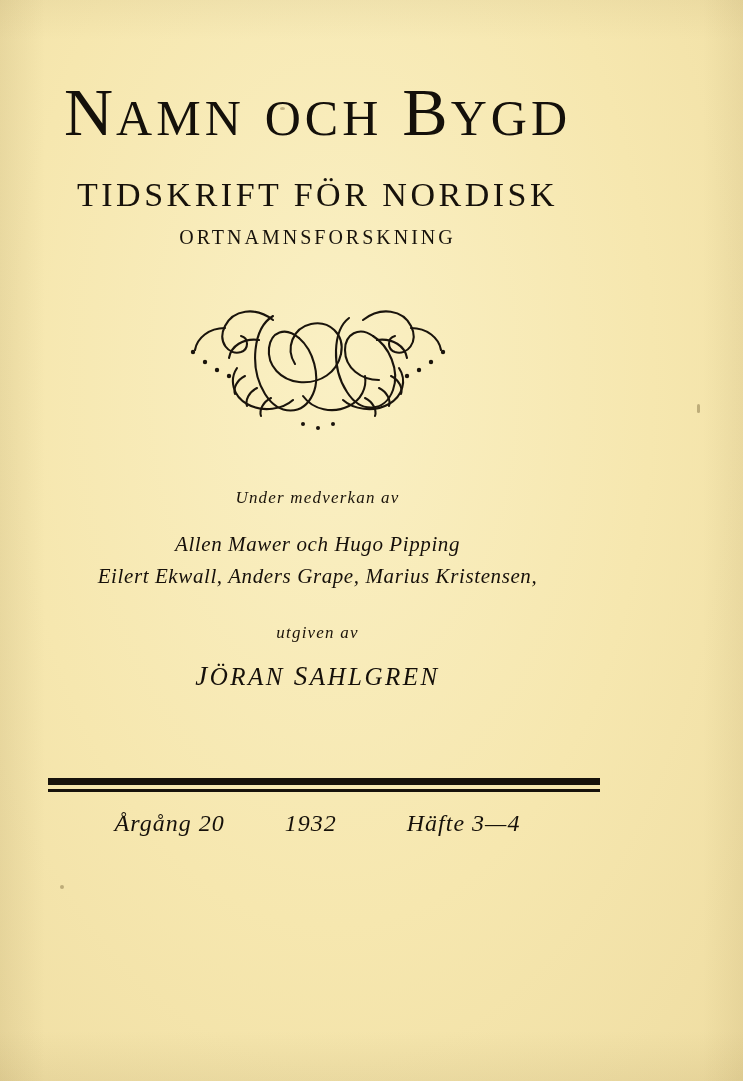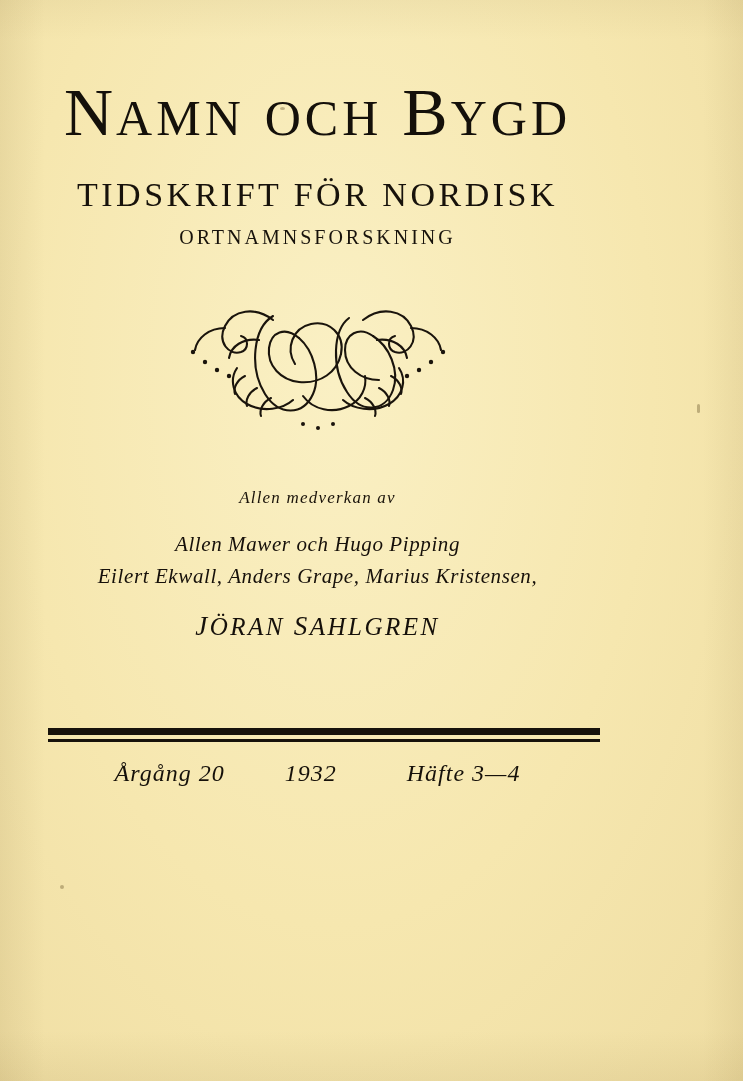--- a/index.html
+++ b/index.html
@@ -209,25 +209,26 @@
         <circle cx="278" cy="86" r="2.2"></circle>
       <circle cx="266" cy="94" r="2.2"></circle>
         <circle cx="254" cy="100" r="2.2"></circle>
       <circle cx="150" cy="148" r="2"></circle>
         <circle cx="165" cy="152" r="2"></circle>
       <circle cx="180" cy="148" r="2"></circle>
     </g>
   </svg>
 
   <div class="credits">
-    <p class="credit-lead">Allen medverkan av</p>
+    <p class="credit-lead">Under medverkan av</p>
     <div class="credit-names">
       <div>Allen Mawer  och  Hugo Pipping</div>
       <div>Eilert Ekwall,  Anders Grape,  Marius Kristensen,</div>
     </div>
+    <p class="published-lead">utgiven av</p>
     <p class="editor">
       <span class="big">J</span><span>ÖRAN</span>
       <span class="big">S</span><span>AHLGREN</span>
     </p>
   </div>
 
   <div class="rule-block">
     <div class="rule-thick"></div>
     <div class="rule-thin"></div>
   </div>

